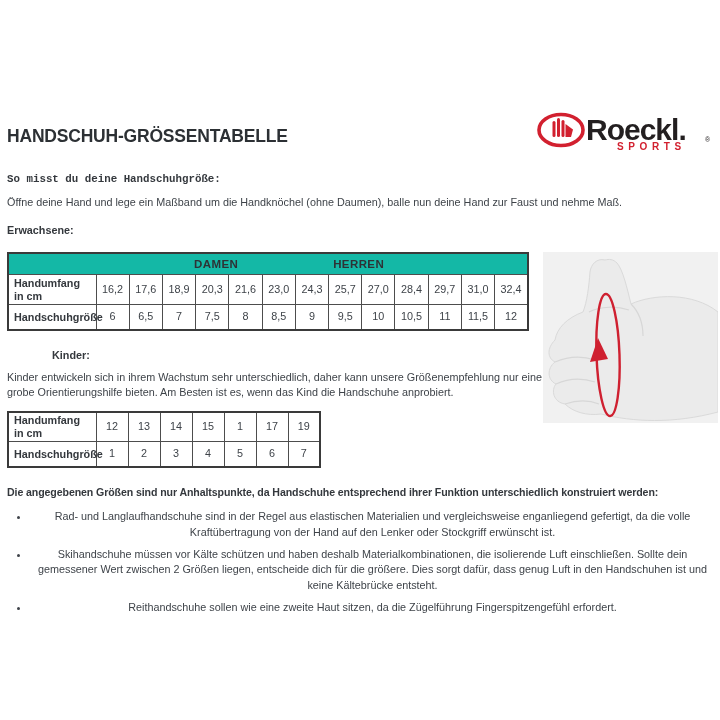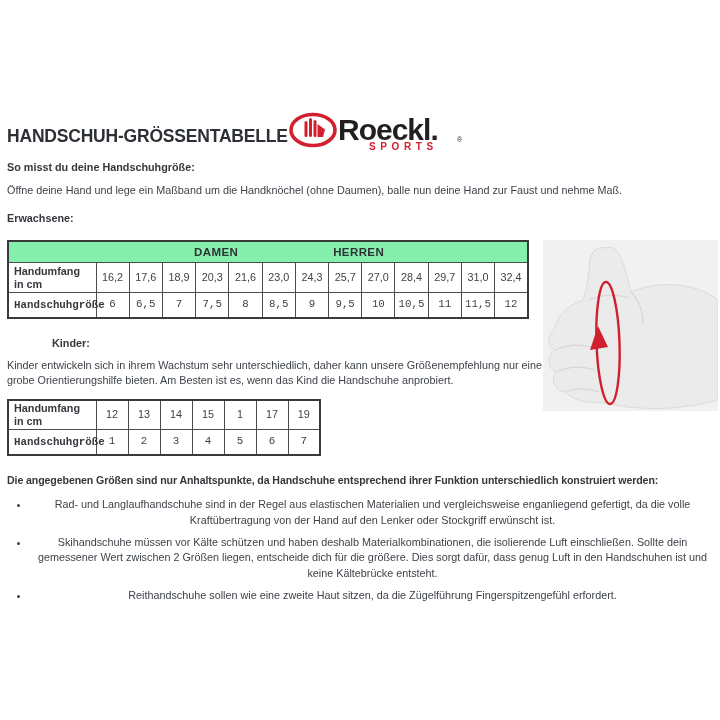--- a/index.html
+++ b/index.html
@@ -6,33 +6,33 @@
   html, body { width: 720px; height: 720px; background: #ffffff; overflow: hidden; }
   body {
     font-family: "Liberation Sans", sans-serif;
     color: #3e4349;
     font-size: 10.8px;
     line-height: 1.45;
   }
   .container { padding: 104px 5px 0 7px; }
 
   
-  .header { display: flex; justify-content: flex-start; align-items: flex-start; }
+  .header { display: flex; justify-content: space-between; align-items: flex-start; }
   .page-title {
     margin-top: 20px;
     font-size: 17.5px;
     font-weight: bold;
     letter-spacing: -0.2px;
     color: #2c3034;
   }
   .logo { width: 178px; height: 48px; flex: 0 0 auto; margin-right: 1px; }
 
   
   .b-heading { font-weight: bold; color: #34383d; }
-  .mt10 { margin-top: 8px; }
+  .mt10 { margin-top: 20px; font-family: Liberation Mono, monospace; }
   .mt7  { margin-top: 7px; }
   .mt13 { margin-top: 13px; }
   .mt17 { margin-top: 17px; padding-left: 45px; }
   .mt6  { margin-top: 6px; }
 
   
   .main-row { display: flex; justify-content: space-between; align-items: flex-start; margin-top: 13px; }
   .left-col { width: 536px; }
   .glove-figure { width: 175px; height: 171px; flex: 0 0 auto; }
 
@@ -46,35 +46,35 @@
   }
   table.size-table.adult  { width: 522px; margin-top: 0; }
   table.size-table.kids   { width: 314px; margin-top: 10px; }
   table.size-table td { border: 1px solid #4d4d4d; text-align: center; }
   table.size-table td.lbl {
     text-align: left; font-weight: bold; padding-left: 5px; line-height: 1.2;
     color: #34383d;
   }
   table.size-table col.c-label { width: 88px; }
   .group-cell {
-    background: #86efac;
+    background: #14b8a6;
     height: 22px;
     position: relative;
     border-bottom: 1px solid #4d4d4d;
   }
   .group-label {
     position: absolute; top: 50%; transform: translate(-50%, -50%);
     font-weight: bold; font-size: 11.5px; letter-spacing: 0.4px; color: #2e3236;
     white-space: nowrap;
   }
   .gl-damen  { left: 40%; }
   .gl-herren { left: 67.5%; }
   .gl-kinder { left: 67.5%; }
   tr.r-circ td { height: 30px; }
-  tr.r-size td { height: 25px; font-family: Liberation Mono, monospace; }
+  tr.r-size td { height: 25px; }
 
   .kids-text { width: 536px; }
 
   
   .notes-heading {
     margin-top: 17px;
     font-weight: bold;
     font-size: 10.6px;
     letter-spacing: -0.1px;
     white-space: nowrap;

